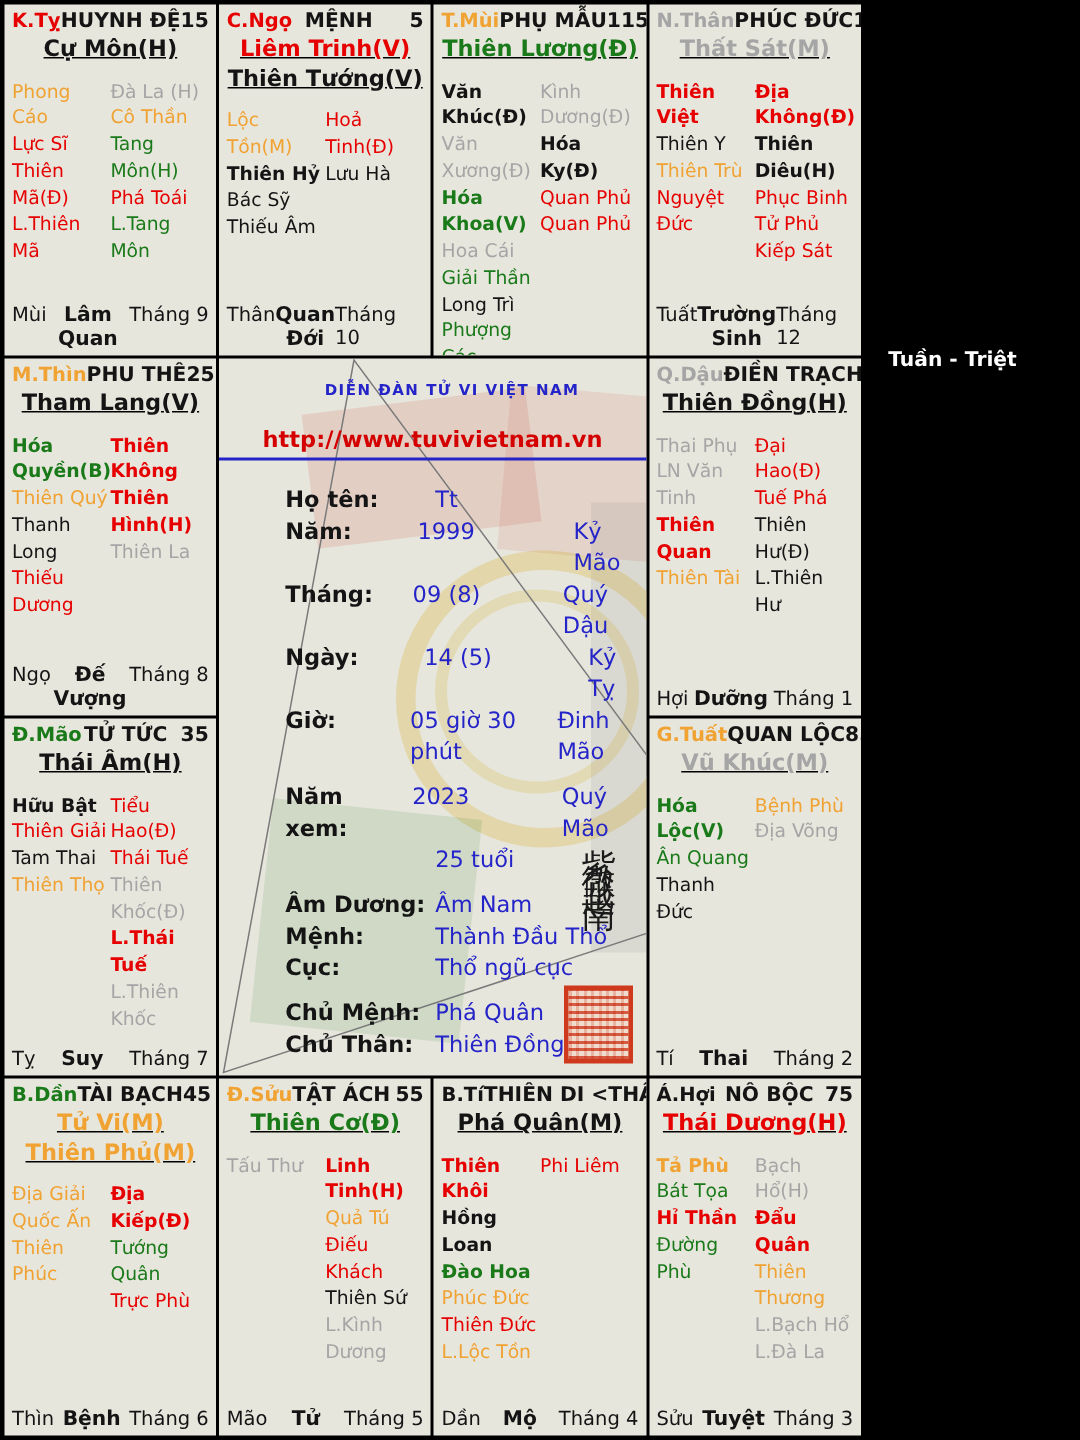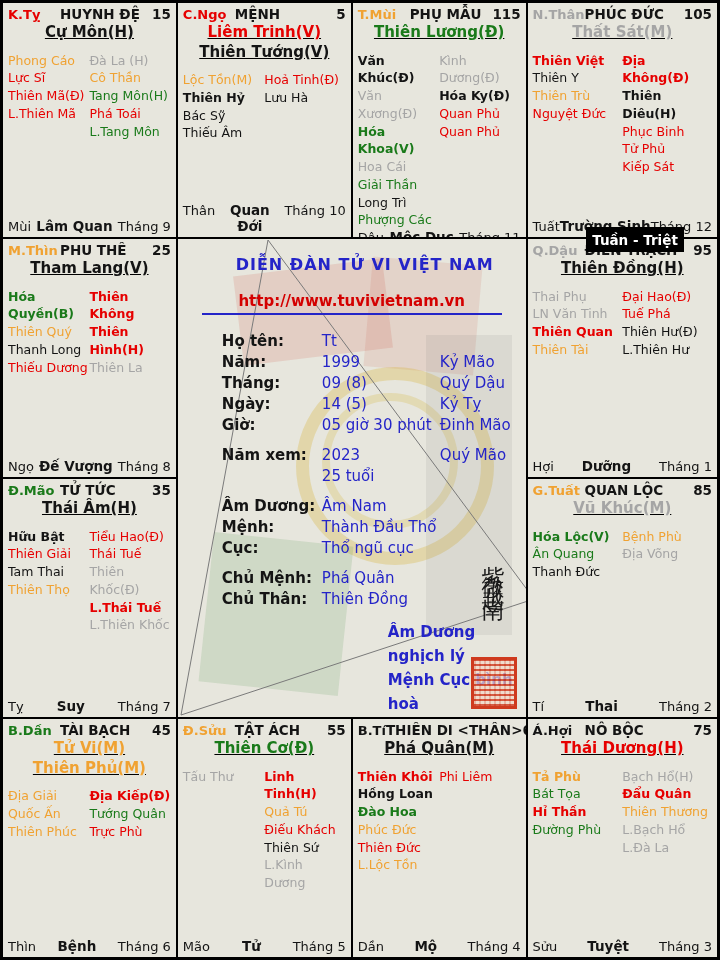--- a/index.html
+++ b/index.html
@@ -1,18 +1,18 @@
 <!DOCTYPE html>
 <html style="--background: #e7e6dd; --red: #e60000; --orange: #f0a232; --green: #1a7a1a; --gray: #a5a5a5; --black: #141414; --blue: #2424c8; --url_red: #d40000; --line: #7a7a7a; --badge_bg: #000000; --seal_red: #cf3a1e;"><head>
 <meta charset="utf-8">
 <style>
   html,body{margin:0;padding:0;background:#4a4a4a;}
   .page{position:relative;width:720px;height:960px;background:#000;box-sizing:border-box;padding:3px;
         font-family:"DejaVu Sans","Liberation Sans",sans-serif;}
-  #board{display:grid;width:714px;height:954px;grid-template-columns:repeat(3,1fr);
+  #board{display:grid;width:714px;height:954px;grid-template-columns:repeat(5,1fr);
          grid-template-rows:234px 238px 238px 1fr;gap:2px;background:#000;}
   .cell{background:var(--background);display:flex;flex-direction:column;
         padding:3px 5px 2px 5px;box-sizing:border-box;overflow:hidden;}
   .pos-0{grid-area:1/1}.pos-1{grid-area:1/2}.pos-2{grid-area:1/3}.pos-3{grid-area:1/4}
   .pos-4{grid-area:2/1}.pos-5{grid-area:2/4}.pos-6{grid-area:3/1}.pos-7{grid-area:3/4}
   .pos-8{grid-area:4/1}.pos-9{grid-area:4/2}.pos-10{grid-area:4/3}.pos-11{grid-area:4/4}
   .hdr{display:flex;align-items:baseline;font-weight:bold;}
   .stem{width:52px;font-size:13px;}
   .pname{flex:1;text-align:left;font-size:13.5px;color:var(--black);white-space:nowrap;}
   .pnum{width:30px;text-align:right;font-size:13.5px;color:var(--black);}
@@ -21,21 +21,21 @@
   .col{width:50%;}
   .ftr{margin-top:auto;display:flex;align-items:baseline;font-size:13px;color:var(--black);padding-bottom:1px;}
   .ftr .stage{flex:1;text-align:center;font-weight:bold;font-size:13.5px;}
   .b{font-weight:bold;}
   .c-red{color:var(--red);} .c-orange{color:var(--orange);} .c-green{color:var(--green);}
   .c-gray{color:var(--gray);} .c-black{color:var(--black);}
   
   .center{grid-area:2/2/4/4;background:var(--background);position:relative;
           box-sizing:border-box;padding-top:16px;overflow:hidden;}
   .center .layer{position:relative;z-index:2;}
-  .site{text-align:center;color:var(--blue);font-weight:bold;font-size:16px;letter-spacing:1px;margin-left:26px;}
+  .site{text-align:center;color:var(--blue);font-weight:bold;font-size:10px;letter-spacing:1px;margin-left:26px;}
   .url{text-align:center;color:var(--url_red);font-weight:bold;font-size:15px;margin-top:18px;}
   .rule{width:300px;margin:3px auto 9px auto;border-top:2px solid var(--blue);height:0;}
   .ctitle{text-align:center;color:var(--blue);font-weight:bold;font-size:17px;letter-spacing:3px;}
   .rows{margin:16px 0 0 44px;font-size:15px;}
   .row{display:flex;line-height:21px;}
   .row.gap{margin-top:9px;}
   .row .lbl{width:100px;font-weight:bold;color:var(--black);}
   .row .val{width:118px;color:var(--blue);}
   .row .ext{color:var(--blue);}
   .notes{margin:10px 0 0 210px;font-size:15px;font-weight:bold;color:var(--blue);line-height:24px;}

